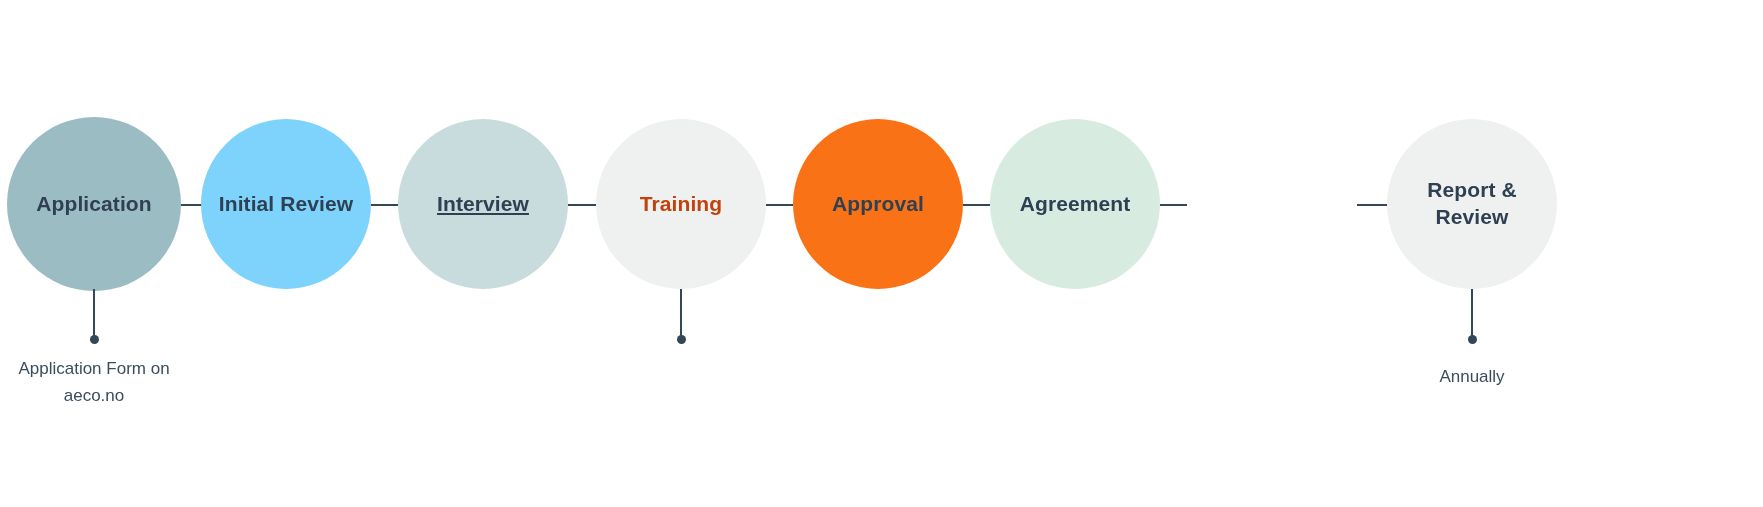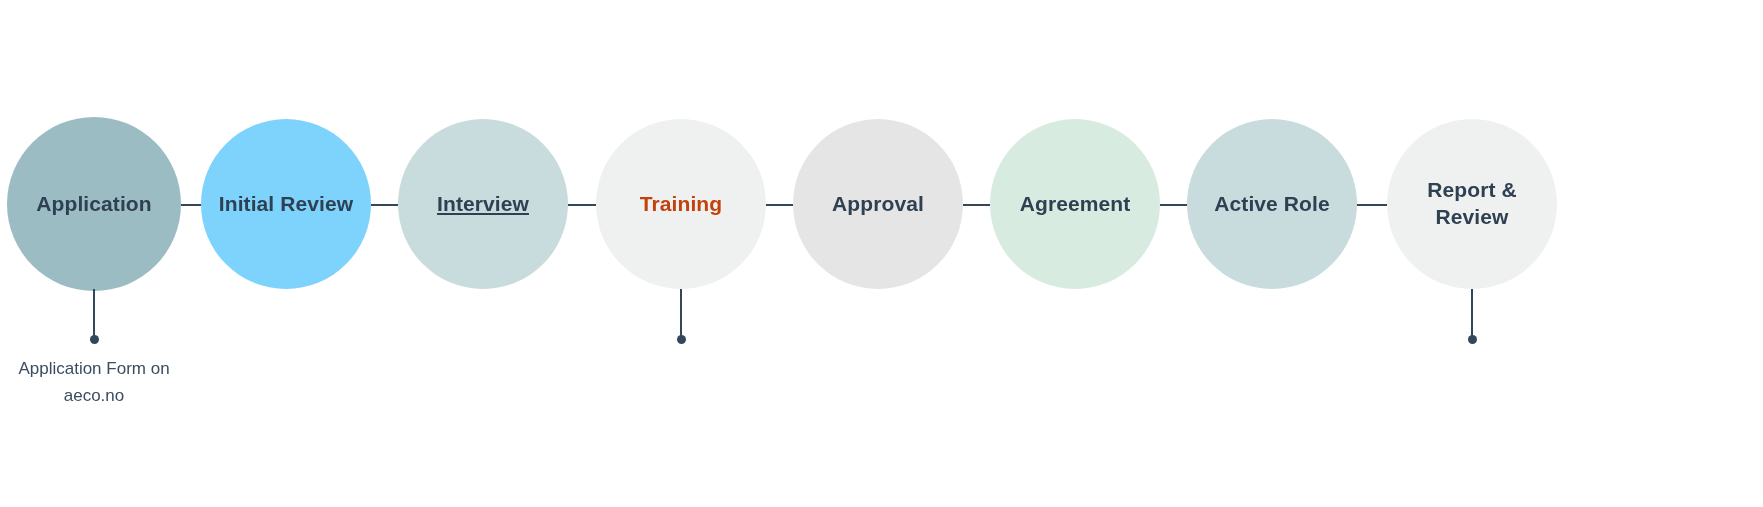--- a/index.html
+++ b/index.html
@@ -79,34 +79,32 @@
     </div>
     <div class="node" style="left: 201px; top: 119px; width: 170px; height: 170px; background: #7dd3fc;">
       <div class="node-label" style="color: rgb(46, 64, 82); white-space: pre-line;">Initial Review</div>
     </div>
     <div class="node" style="left: 398px; top: 119px; width: 170px; height: 170px; background: rgb(200, 219, 221);">
       <div class="node-label" style="color: rgb(46, 64, 82); white-space: pre-line; text-decoration: underline;">Interview</div>
     </div>
     <div class="node" style="left: 596px; top: 119px; width: 170px; height: 170px; background: rgb(238, 241, 240);">
       <div class="node-label" style="color: #c2410c; white-space: pre-line;">Training</div>
     </div>
-    <div class="node" style="left: 793px; top: 119px; width: 170px; height: 170px; background: #e5e5e5;">
+    <div class="node" style="left: 793px; top: 119px; width: 170px; height: 170px; background: #f97316;">
       <div class="node-label" style="color: rgb(46, 64, 82); white-space: pre-line;">Approval</div>
     </div>
     <div class="node" style="left: 990px; top: 119px; width: 170px; height: 170px; background: rgb(215, 235, 225);">
       <div class="node-label" style="color: rgb(46, 64, 82); white-space: pre-line;">Agreement</div>
-    </div>
-    <div class="node" style="left: 1187px; top: 119px; width: 170px; height: 170px; background: rgb(200, 219, 221);">
-      <div class="node-label" style="color: rgb(46, 64, 82); white-space: pre-line;">Active Role</div>
     </div>
     <div class="node" style="left: 1387px; top: 119px; width: 170px; height: 170px; background: rgb(238, 241, 240);">
       <div class="node-label" style="color: rgb(46, 64, 82); white-space: pre-line;">Report &amp;
 Review</div>
     </div>
     <div class="leader" style="left: 93px; top: 289px; height: 50px; background: rgb(51, 71, 91);"></div>
     <div class="leader-dot" style="left: 89.5px; top: 335px; background: rgb(51, 71, 91);"></div>
     <div class="annotation" style="left: -36px; top: 355px; width: 260px; color: rgb(58, 77, 95);">Application Form on
 aeco.no</div>
     <div class="leader" style="left: 680px; top: 289px; height: 50px; background: rgb(51, 71, 91);"></div>
     <div class="leader-dot" style="left: 676.5px; top: 335px; background: rgb(51, 71, 91);"></div>
     <div class="leader" style="left: 1471px; top: 289px; height: 50px; background: rgb(51, 71, 91);"></div>
     <div class="leader-dot" style="left: 1467.5px; top: 335px; background: rgb(51, 71, 91);"></div>
+    <div class="annotation" style="left: 1342px; top: 363px; width: 260px; color: rgb(58, 77, 95);">Annually</div>
   </div>
 
 </body></html>

